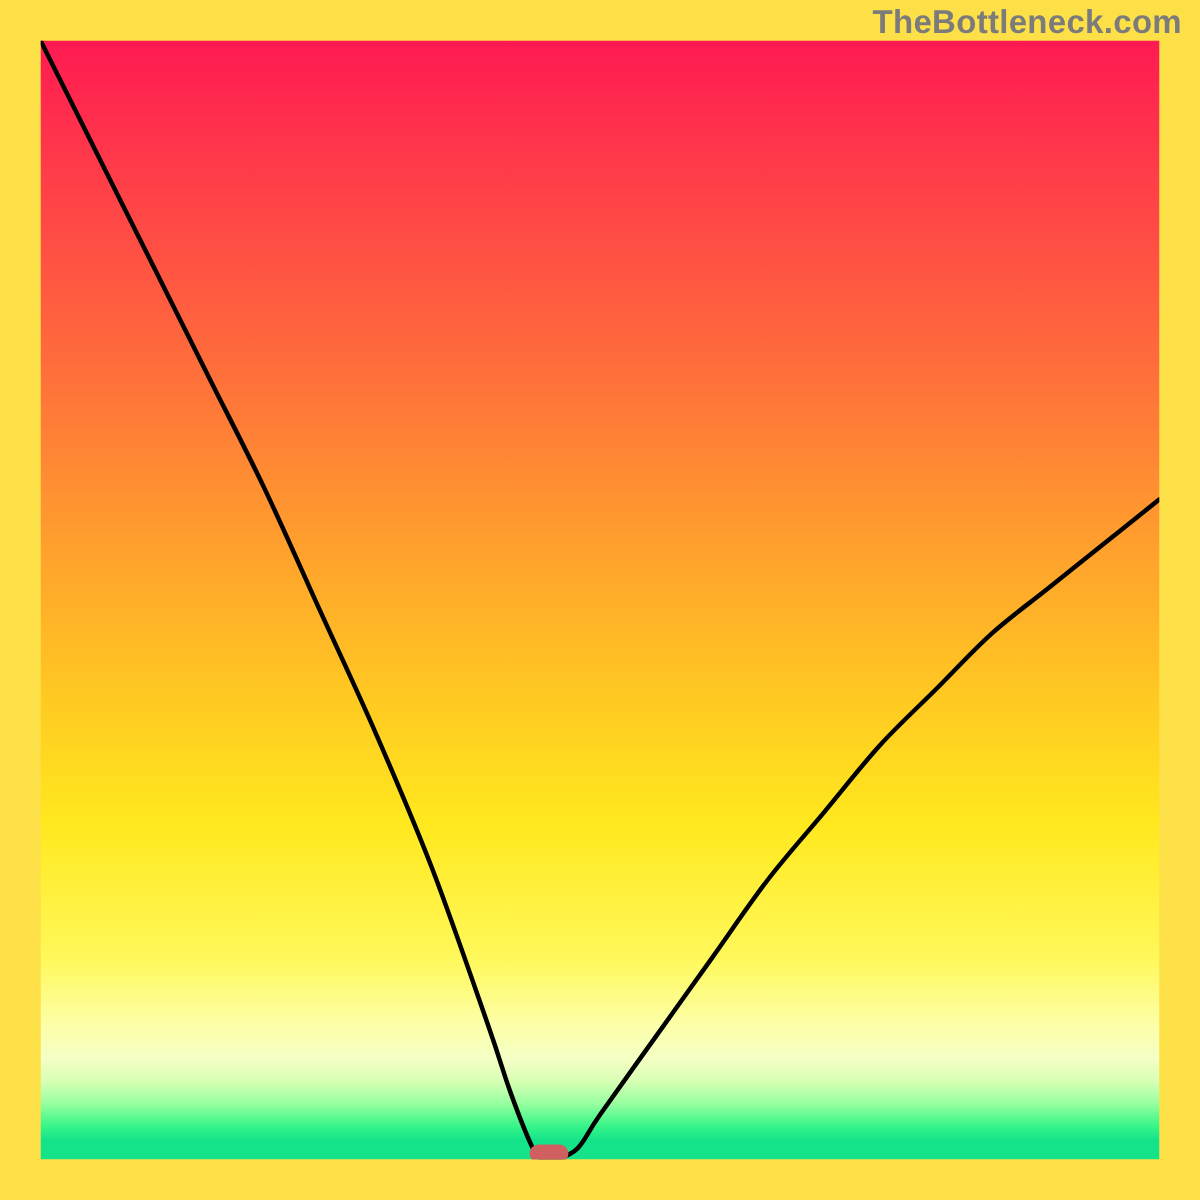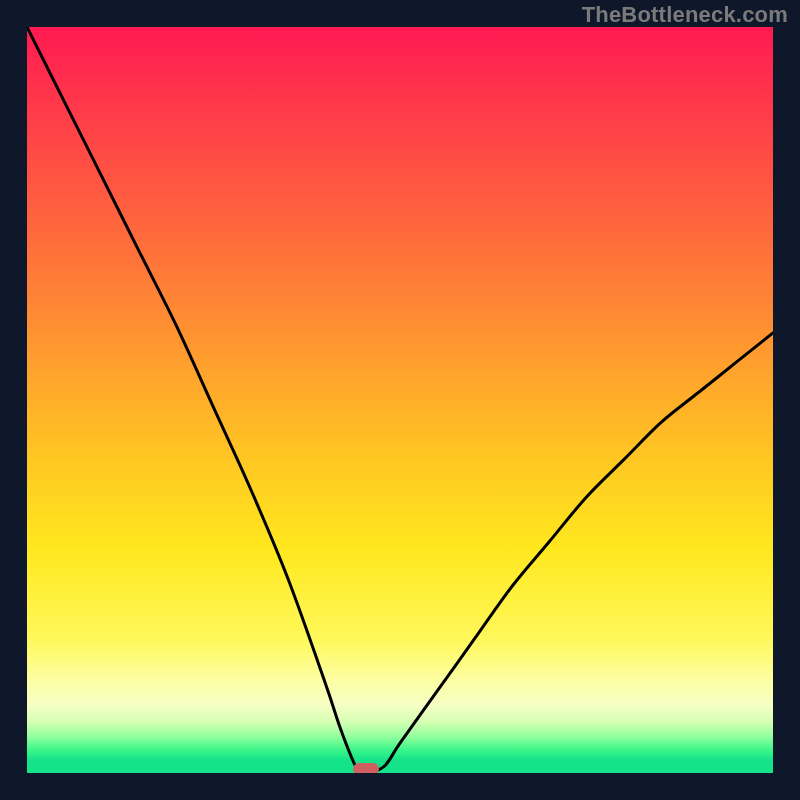--- a/index.html
+++ b/index.html
@@ -8,21 +8,21 @@
     width: 800px;
     height: 800px;
     background: #000;
     overflow: hidden;
     font-family: Arial, Helvetica, sans-serif;
   }
   .frame {
     position: relative;
     width: 800px;
     height: 800px;
-    background: #0f172a;
+    background: #fde047;
   }
   .watermark {
     position: absolute;
     top: 2px;
     right: 12px;
     color: #7b7b7b;
     font-size: 22px;
     font-weight: 600;
     letter-spacing: 0.2px;
     z-index: 10;

